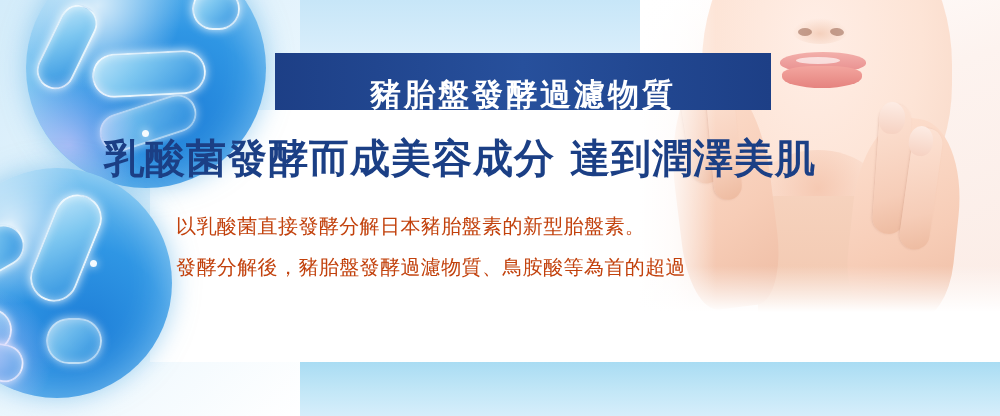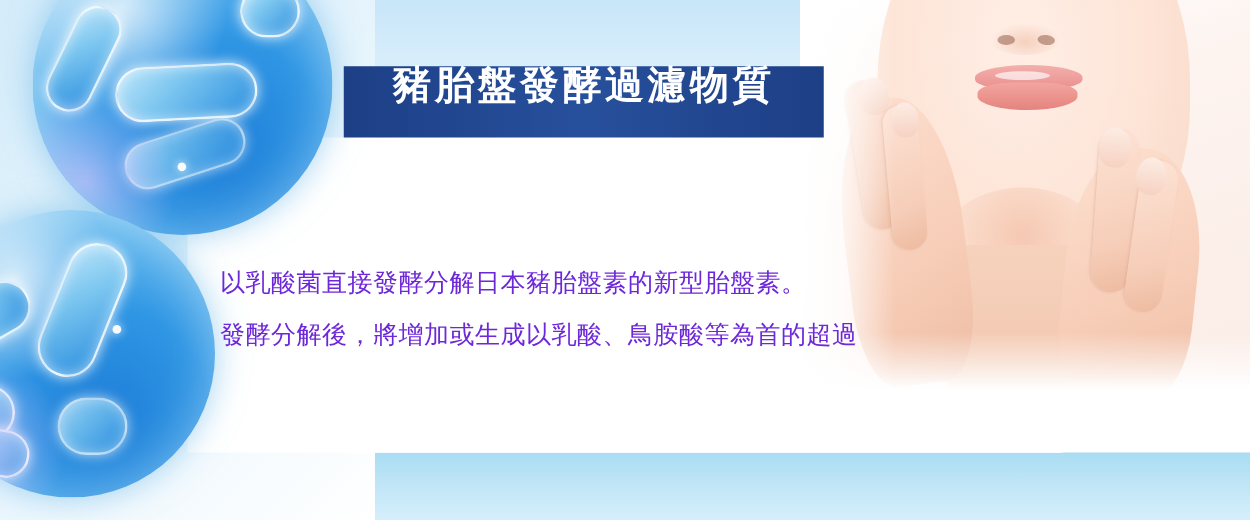--- a/index.html
+++ b/index.html
@@ -122,41 +122,41 @@
     position:absolute;left:0;top:0;width:76px;height:312px;
     background:linear-gradient(90deg,#ffffff 0%,rgba(255,255,255,.75) 45%,rgba(255,255,255,0) 100%);
   }
   .photo-fade-b{
     position:absolute;left:0;bottom:0;width:360px;height:46px;
     background:linear-gradient(0deg,#ffffff 0%,rgba(255,255,255,0) 100%);
   }
 
   
   .title-banner{
-    position:absolute;left:275px;top:53px;width:384px;height:57px;
+    position:absolute;left:275px;top:53px;width:496px;height:57px;
     background:linear-gradient(90deg,#1d3f86 0%,#27509c 50%,#1d3f86 100%);
-    display:flex;align-items:flex-start;justify-content:center;
+    display:flex;align-items:flex-end;justify-content:center;
   }
   .title-banner-text{
     color:#ffffff;font-size:31px;font-weight:bold;letter-spacing:3px;
     line-height:1;white-space:nowrap;
   }
 
   
   .headline{
     position:absolute;left:104px;top:128px;width:800px;height:60px;
     display:flex;align-items:center;
     color:#1b3f85;font-size:40px;font-weight:bold;letter-spacing:1px;
     white-space:nowrap;
   }
 
   
   .body-copy{
     position:absolute;left:176px;top:206px;width:640px;
-    color:#6d28d9;font-size:20px;line-height:41px;letter-spacing:.4px;
+    color:#c2410c;font-size:20px;line-height:41px;letter-spacing:.4px;
   }
   .body-line{white-space:nowrap;}
 </style>
 </head>
 <body>
 
 <div class="banner-root">
 
   <div class="bg-top-band"></div>
   <div class="bg-bottom-band"></div>
@@ -206,19 +206,20 @@
     <div class="rod" style="left:24px;top:140px;width:42px;height:40px;"></div>
     <div class="rod" style="left:-6px;top:172px;width:84px;height:34px;transform:rotate(10deg);"></div>
     <div class="rod" style="left:104px;top:150px;width:52px;height:42px;opacity:.8;"></div>
     <div class="dotglow" style="left:148px;top:92px;width:7px;height:7px;"></div>
   </div>
 
   <div class="title-banner">
     <span class="title-banner-text">豬胎盤發酵過濾物質</span>
   </div>
 
+  <div class="headline">乳酸菌發酵而成美容成分 達到潤澤美肌</div>
 
   <div class="body-copy">
     <div class="body-line">以乳酸菌直接發酵分解日本豬胎盤素的新型胎盤素。</div>
-    <div class="body-line">發酵分解後，將增加或生成以乳酸、鳥胺酸等為首的超過</div>
+    <div class="body-line">發酵分解後，豬胎盤發酵過濾物質、鳥胺酸等為首的超過</div>
   </div>
 
 </div>
 
 </body></html>

